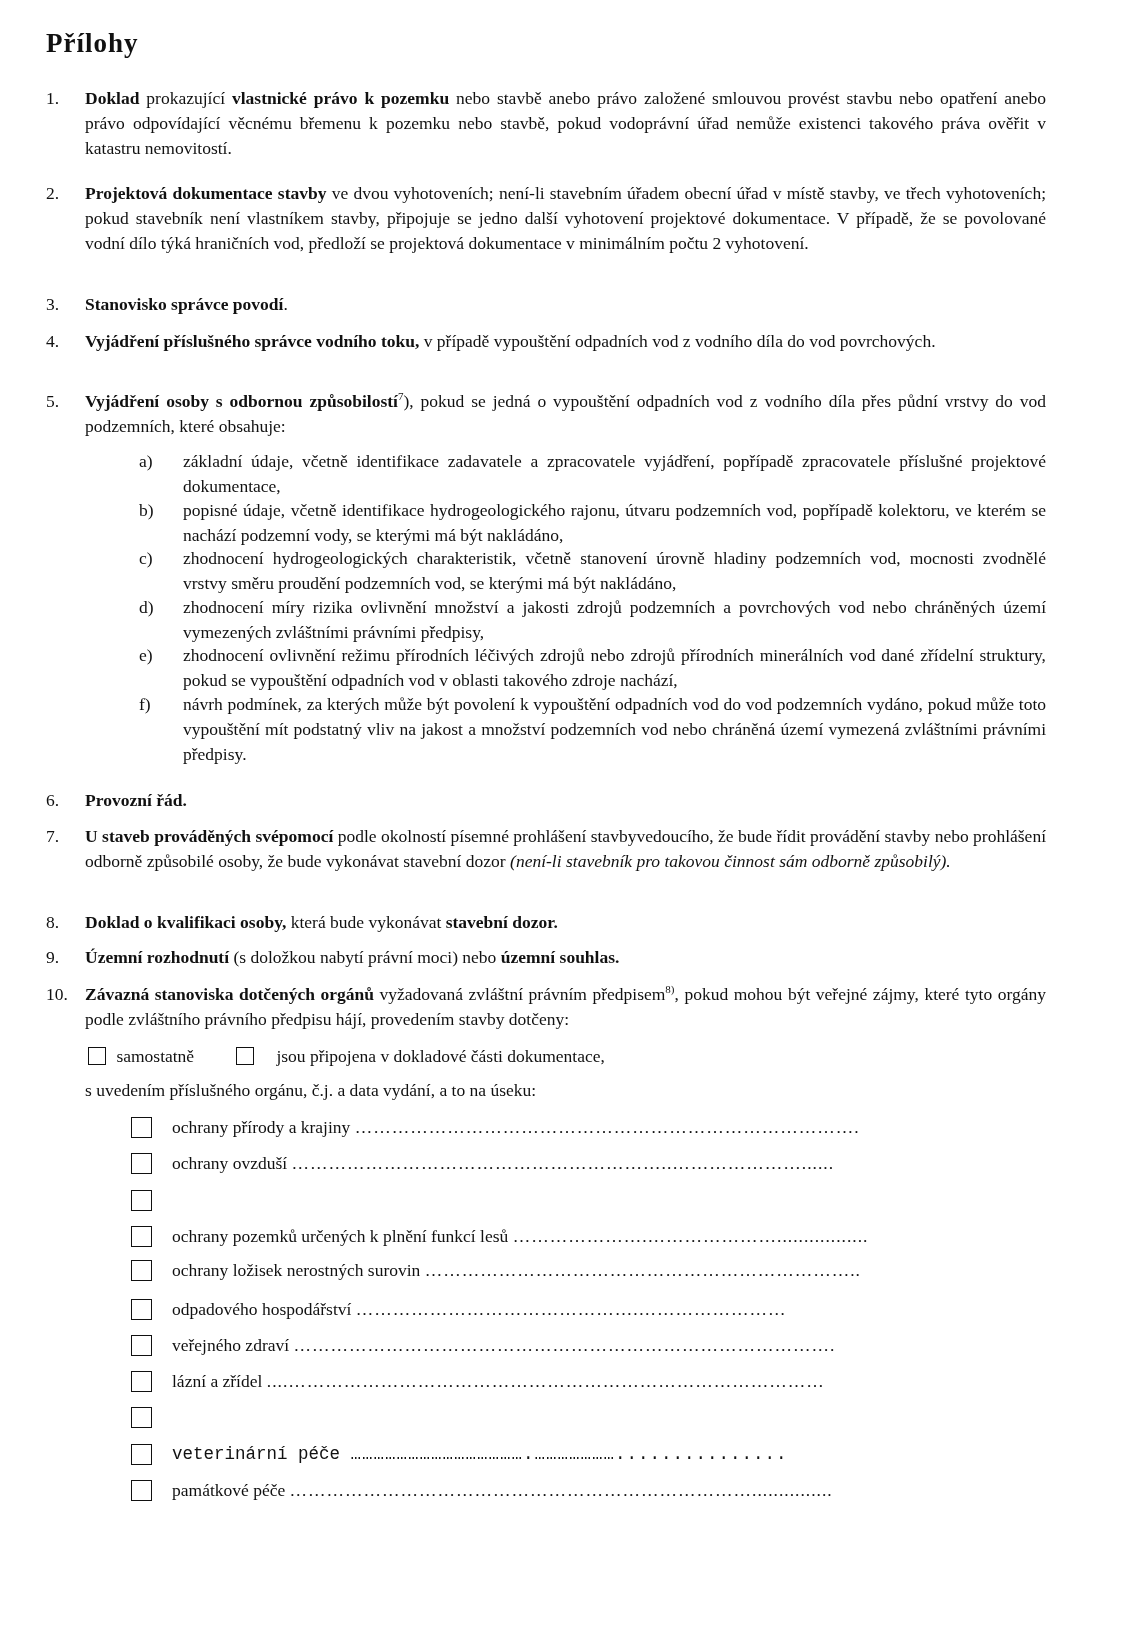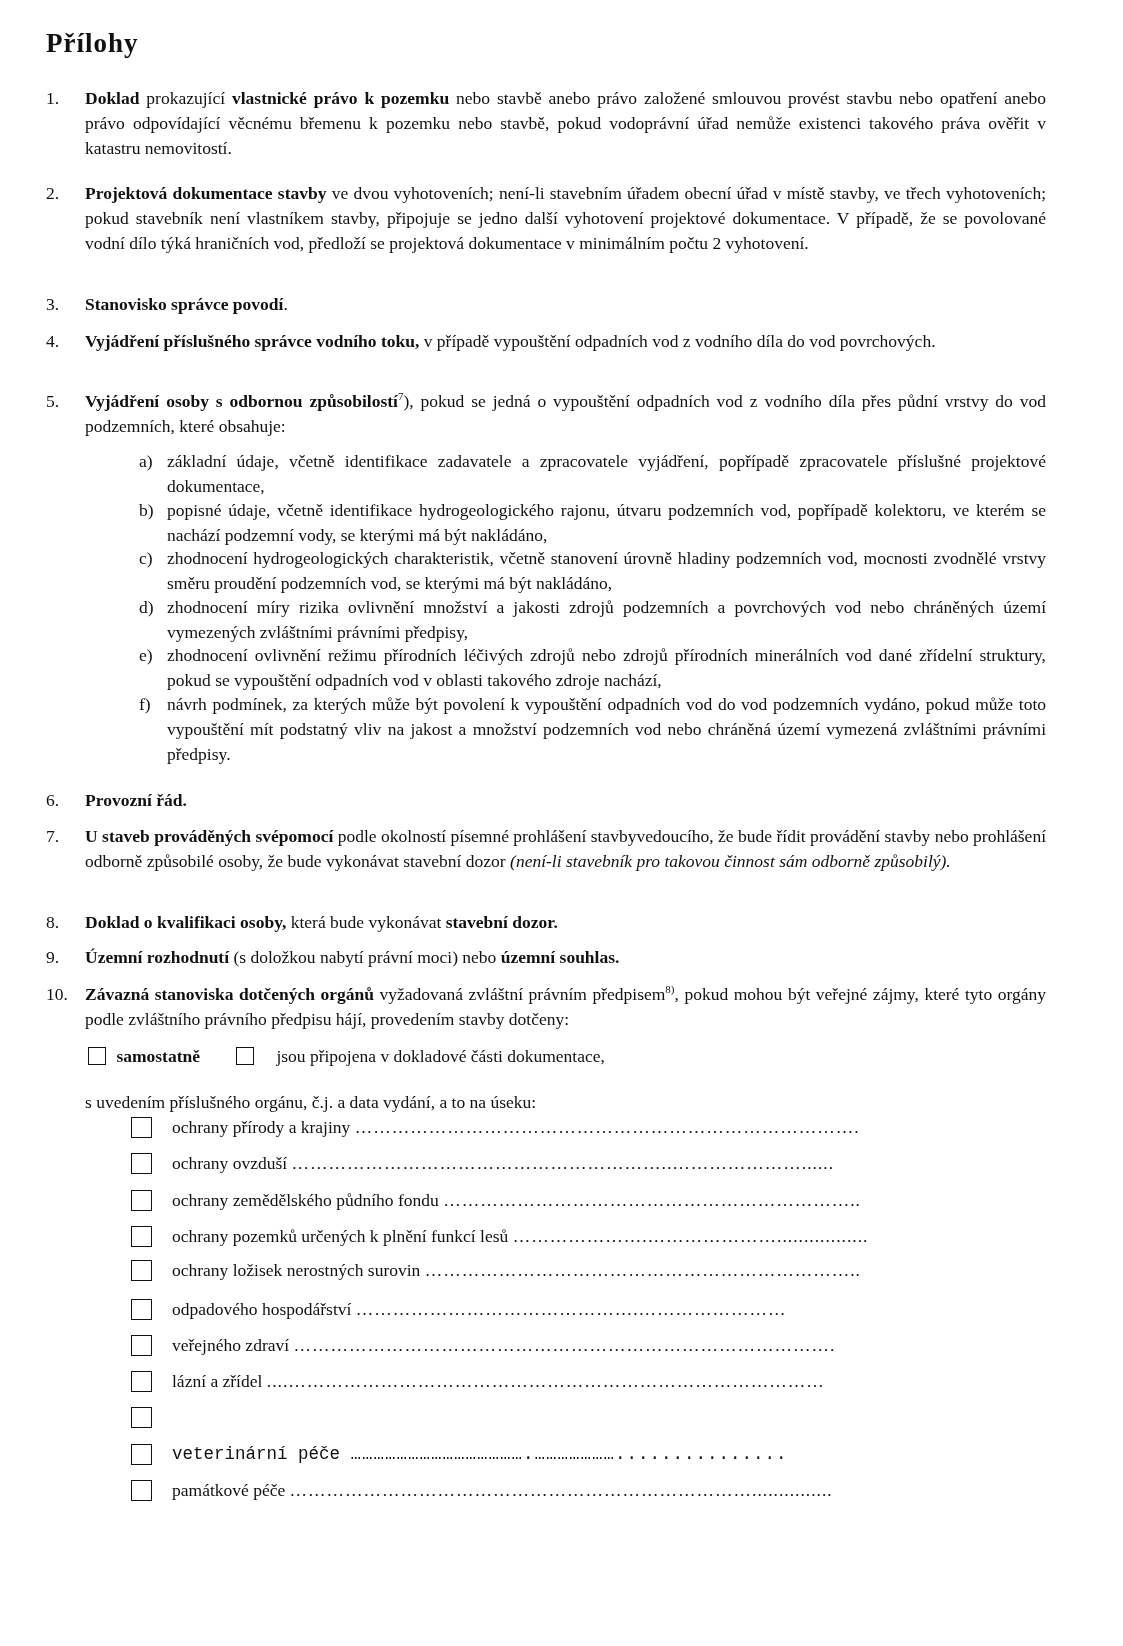--- a/index.html
+++ b/index.html
@@ -14,21 +14,21 @@
     letter-spacing:1px;
   }
   .item { position:absolute; left:46px; width:1000px; line-height:25px; }
   .num { position:absolute; left:0; top:0; }
   .txt { margin-left:39px; text-align:justify; }
   .b { font-weight:bold; }
   .i { font-style:italic; }
   sup { font-size:11px; line-height:0; }
   .sub { position:absolute; left:139px; width:907px; line-height:25px; }
   .sub .lt { position:absolute; left:0; top:0; }
-  .sub .st { margin-left:28px; text-align:justify; }
+  .sub .st { margin-left:44px; text-align:justify; }
   .cb {
     display:inline-block; width:18px; height:18px; border:1.5px solid #111;
     box-sizing:border-box; vertical-align:-3px; background:#fff;
   }
   .opt { position:absolute; top:1044px; height:25px; line-height:25px; }
   .check-row { position:absolute; left:84px; width:960px; height:26px; line-height:26px;margin-left:47px; }
   .check-row .cb { position:absolute; left:0; top:3px; width:21px; height:21px; }
   .check-row .lbl { position:absolute; left:41px; top:0; white-space:nowrap; }
   .check-row .lbl .dots { letter-spacing:1px; }
 </style>
@@ -100,43 +100,42 @@
         <div class="txt"><span class="b">Územní rozhodnutí</span><span> (s doložkou nabytí právní moci) nebo </span><span class="b">územní souhlas.</span></div>
       </div>
       <div class="item" style="top: 982px;">
         <span class="num">10.</span>
         <div class="txt"><span class="b">Závazná stanoviska dotčených orgánů</span><span> vyžadovaná zvláštní právním předpisem</span><sup>8)</sup><span>, pokud mohou být veřejné zájmy, které tyto orgány podle zvláštního právního předpisu hájí, provedením stavby dotčeny:</span></div>
       </div>
     </div>
 
   <div class="opt" style="left:88px;">
     <span class="cb"></span>
-    <span style="margin-left:6px;font-weight:bold;">samostatně</span>
+    <span style="margin-left:6px;">samostatně</span>
   </div>
   <div class="opt" style="left:236px;">
     <span class="cb"></span>
     <span style="margin-left:18px;">jsou připojena v dokladové části dokumentace,</span>
   </div>
 
-  <div class="item" style="top:1078px;margin-top:12px;">
+  <div class="item" style="top:1078px;">
     <div class="txt">s uvedením příslušného orgánu, č.j. a data vydání, a to na úseku:</div>
   </div>
 
   <div id="sections">
       <div class="check-row" style="top: 1114px;">
         <span class="cb"></span>
         <span class="lbl"><span>ochrany přírody a krajiny </span><span class="dots">……………………………………………………………………….</span></span>
       </div>
       <div class="check-row" style="top: 1150.3px;">
         <span class="cb"></span>
         <span class="lbl"><span>ochrany ovzduší </span><span class="dots">……………………………………………………..…………………......</span></span>
       </div>
       <div class="check-row" style="top: 1186.6px;">
         <span class="cb"></span>
-        <span class="lbl"><span>ochrany zemědělského půdního fondu </span><span class="dots">…………………………………………………………..</span></span>
       </div>
       <div class="check-row" style="top: 1222.9px;">
         <span class="cb"></span>
         <span class="lbl"><span>ochrany pozemků určených k plnění funkcí lesů </span><span class="dots">………………….………………….................</span></span>
       </div>
       <div class="check-row" style="top: 1257px; padding-left: 20px;">
         <span class="cb"></span>
         <span class="lbl"><span>ochrany ložisek nerostných surovin </span><span class="dots">……………………………………………………………..</span></span>
       </div>
       <div class="check-row" style="top: 1295.5px;">

